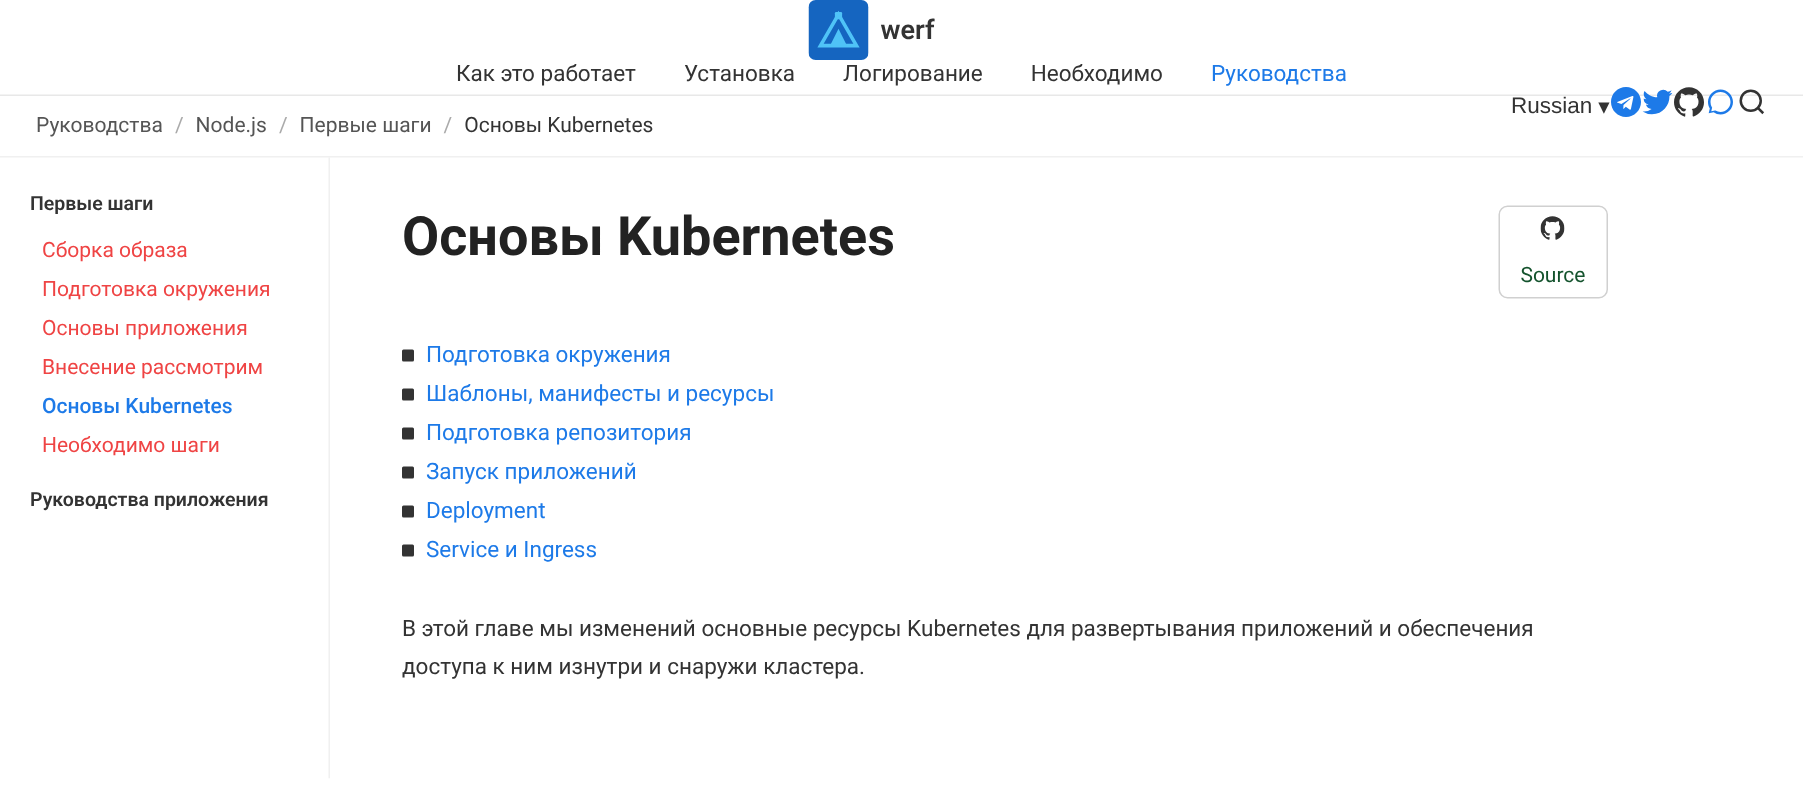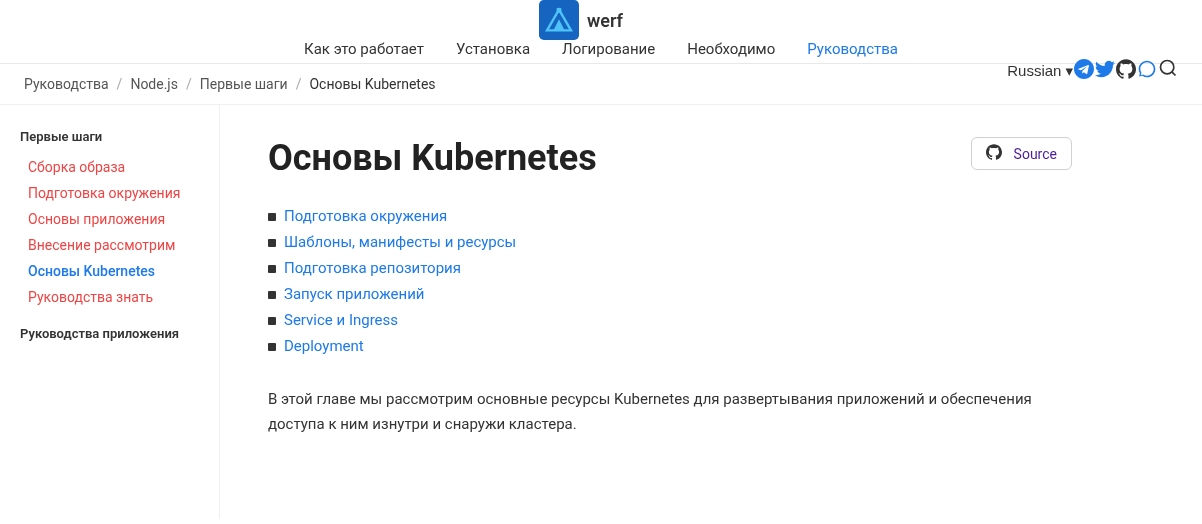--- a/index.html
+++ b/index.html
@@ -131,25 +131,26 @@
       color: #222;
     }
     .source-btn {
       display: flex;
       align-items: center;
       gap: 12px;
       padding: 6px 14px;
       border: 1px solid #d0d0d0;
       border-radius: 6px;
       text-decoration: none;
-      color: #4c1d95;
+      color: #14532d;
       font-size: 14px;
       cursor: pointer;
       white-space: nowrap;
       background: #fff;
+      flex-direction: column;
     }
 
     
     .toc-list {
       list-style: none;
       margin-bottom: 32px;
     }
     .toc-list li {
       display: flex;
       align-items: baseline;
@@ -245,21 +246,21 @@
 </div>
 
 <div class="page-layout">
   <aside class="sidebar">
     <div class="sidebar-section-title">Первые шаги</div>
     <a href="#" class="sidebar-item">Сборка образа</a>
     <a href="#" class="sidebar-item">Подготовка окружения</a>
     <a href="#" class="sidebar-item">Основы приложения</a>
     <a href="#" class="sidebar-item">Внесение рассмотрим</a>
     <a href="#" class="sidebar-item active">Основы Kubernetes</a>
-    <a href="#" class="sidebar-item">Руководства знать</a>
+    <a href="#" class="sidebar-item">Необходимо шаги</a>
 
     <div class="sidebar-section-title">Руководства приложения</div>
   </aside>
 
   <main class="main-content">
     <div class="page-header">
       <h1 class="page-title">Основы Kubernetes</h1>
       <a href="#" class="source-btn">
         <span>
           <svg width="16" height="16" viewBox="0 0 24 24" fill="#333">
@@ -282,23 +283,23 @@
       <li>
         <div class="toc-bullet"></div>
         <a href="#">Подготовка репозитория</a>
       </li>
       <li>
         <div class="toc-bullet"></div>
         <a href="#">Запуск приложений</a>
       </li>
       <li>
         <div class="toc-bullet"></div>
+        <a href="#">Deployment</a>
+      </li>
+      <li>
+        <div class="toc-bullet"></div>
         <a href="#">Service и Ingress</a>
       </li>
-      <li>
-        <div class="toc-bullet"></div>
-        <a href="#">Deployment</a>
-      </li>
     </ul>
 
-    <p class="description-text">В этой главе мы рассмотрим основные ресурсы Kubernetes для развертывания приложений и обеспечения доступа к ним изнутри и снаружи кластера.</p>
+    <p class="description-text">В этой главе мы изменений основные ресурсы Kubernetes для развертывания приложений и обеспечения доступа к ним изнутри и снаружи кластера.</p>
   </main>
 </div>
 
 </body></html>

